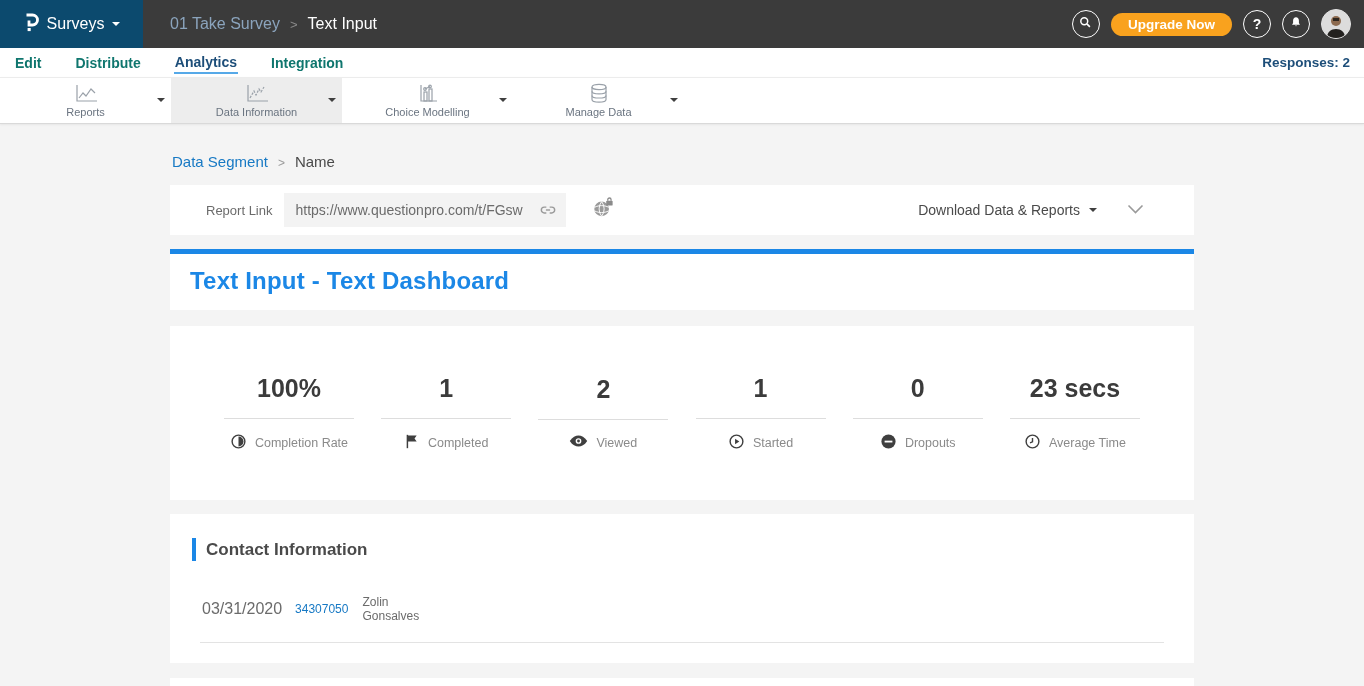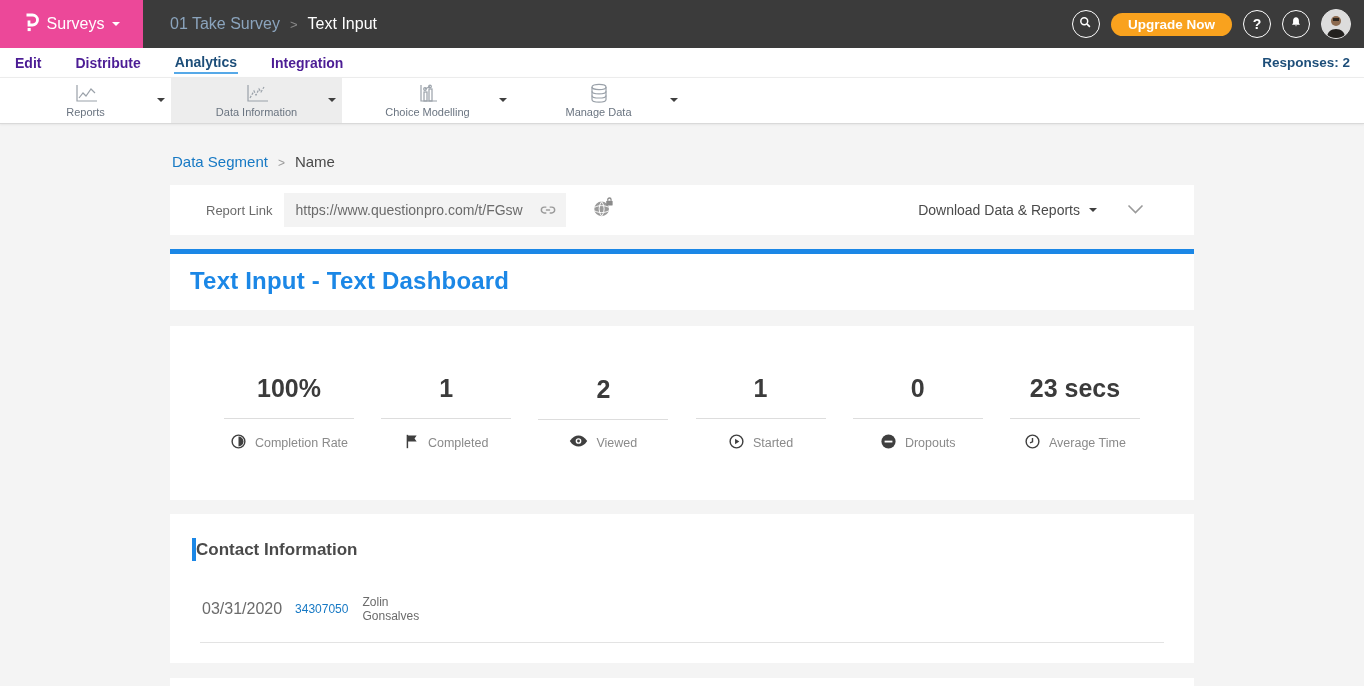--- a/index.html
+++ b/index.html
@@ -1,42 +1,42 @@
 <!DOCTYPE html>
 <html><head>
 <meta charset="utf-8">
 <style>
   * { margin:0; padding:0; box-sizing:border-box; }
   html,body { width:1364px; height:686px; overflow:hidden; background:#f4f4f4;
     font-family:"Liberation Sans", sans-serif; }
 
   
   .hdr { height:48px; background:#3b3b3b; display:flex; align-items:center; }
-  .logo-sec { width:143px; height:48px; background:#ec4899; display:flex; align-items:center;
+  .logo-sec { width:143px; height:48px; background:#0c4a6e; display:flex; align-items:center;
     justify-content:center; gap:8px; cursor:pointer; }
   .logo-sec .product { color:#fff; font-size:16px; }
   .caret { width:0; height:0; border:4px solid transparent; border-top-color:#fff;
     margin-top:4px; display:inline-block; }
   .hdr-crumb { margin-left:27px; font-size:16px; display:flex; align-items:center; gap:10px; }
   .hdr-crumb .svy { color:#8ba4bd; cursor:pointer; }
   .hdr-crumb .sep { color:#8a8a8a; font-size:13px; }
   .hdr-crumb .pg { color:#fff; }
   .hdr-right { margin-left:auto; display:flex; align-items:center; gap:11px; padding-right:13px; }
   .circle-btn { width:28px; height:28px; border:1.5px solid #fff; border-radius:50%;
     display:flex; align-items:center; justify-content:center; color:#fff; font-size:14px;
     font-weight:bold; cursor:pointer; background:transparent; }
   .upgrade { background:#f9a21e; color:#fff; border:none; border-radius:16px; height:23px;
     padding:0 17px; font-size:13.5px; font-weight:bold; cursor:pointer;
     font-family:"Liberation Sans", sans-serif; }
   .avatar { width:30px; height:30px; border-radius:50%; overflow:hidden; background:#cfcfcf;
     cursor:pointer; border:1px solid #e6e6e6; }
 
   
   .subnav { height:29px; background:#fff; display:flex; align-items:center; padding:0 14px; }
-  .subnav .tab { font-size:14px; font-weight:bold; color:#4c1d95; margin-right:32px;
+  .subnav .tab { font-size:14px; font-weight:bold; color:#0f766e; margin-right:32px;
     cursor:pointer; padding:2px 1px; }
   .subnav .tab.active { color:#1d4e79; border-bottom:2px solid #56a9e8; }
   .responses { margin-left:auto; font-size:13.5px; font-weight:bold; color:#1d4e79; }
 
   
   .toolbar { height:47px; background:#fff; border-top:1px solid #ececec;
     border-bottom:1px solid #d9d9d9; display:flex; box-shadow:0 1px 2px rgba(0,0,0,.06); }
   .tool-item { width:171px; height:100%; position:relative; display:flex; flex-direction:column;
     align-items:center; justify-content:center; gap:2px; cursor:pointer; }
   .tool-item.active { background:#ededed; }
@@ -72,21 +72,21 @@
 
   .stats-card { margin-top:16px; height:174px; display:flex; align-items:center;
     justify-content:space-between; padding:0 44px; }
   .stat { width:150px; text-align:center; }
   .stat .val { font-size:25px; font-weight:bold; color:#3b3b3b; }
   .stat .rule { width:130px; height:1px; background:#ddd; margin:15px auto 14px; }
   .stat .lab { display:flex; align-items:center; justify-content:center; gap:8px; }
   .stat .lab span { font-size:12.5px; color:#8a8a8a; }
 
   .contact-card { margin-top:14px; padding:24px 30px 20px 22px; height:149px; }
-  .sec-head { display:flex; align-items:center; }
+  .sec-head { display:flex; align-items:center; gap:10px; }
   .sec-bar { width:4px; height:23px; background:#1b87e6; }
   .sec-title { font-size:17px; color:#4a4a4a; font-weight:bold; }
   .contact-row { margin:34px 0 0 10px; display:flex; align-items:center; }
   .c-date { font-size:16px; color:#6b6b6b; }
   .c-id { font-size:12px; color:#1779c4; margin-left:13px; cursor:pointer; }
   .c-name { font-size:12px; color:#6b6b6b; margin-left:14px; line-height:14px; }
   .contact-div { height:1px; background:#e3e3e3; margin:19px 0 0 8px; }
 
   .stub-card { margin-top:15px; height:60px; }
 </style>

